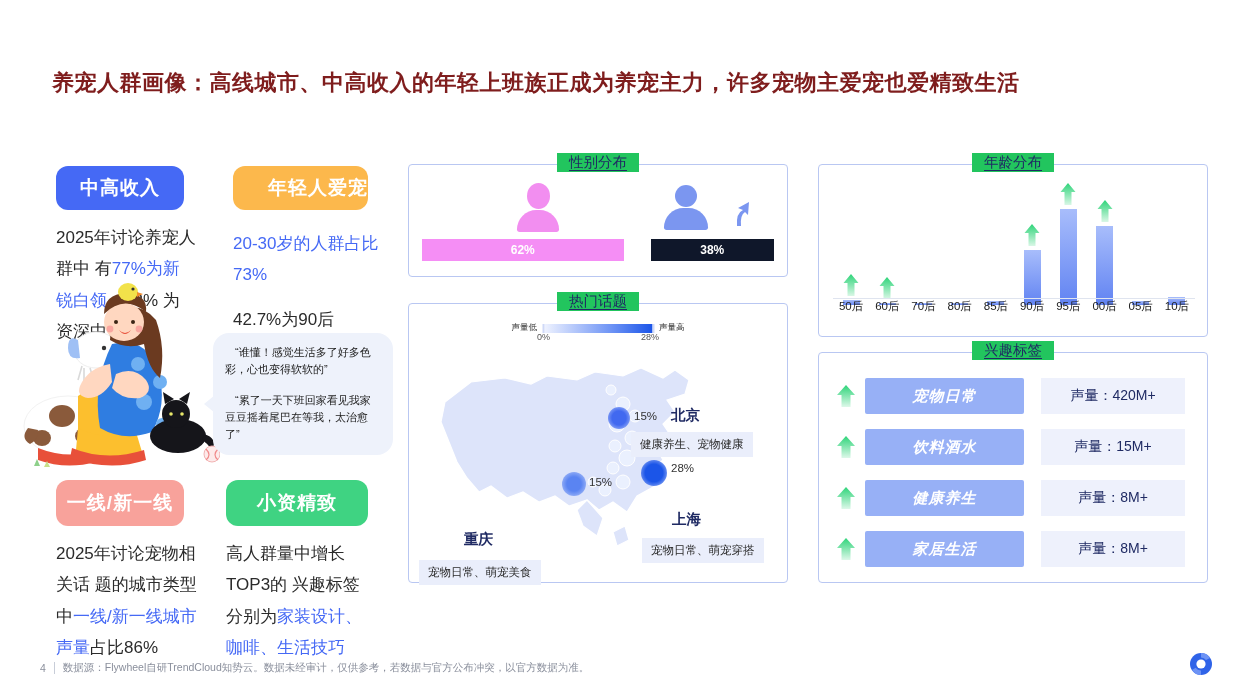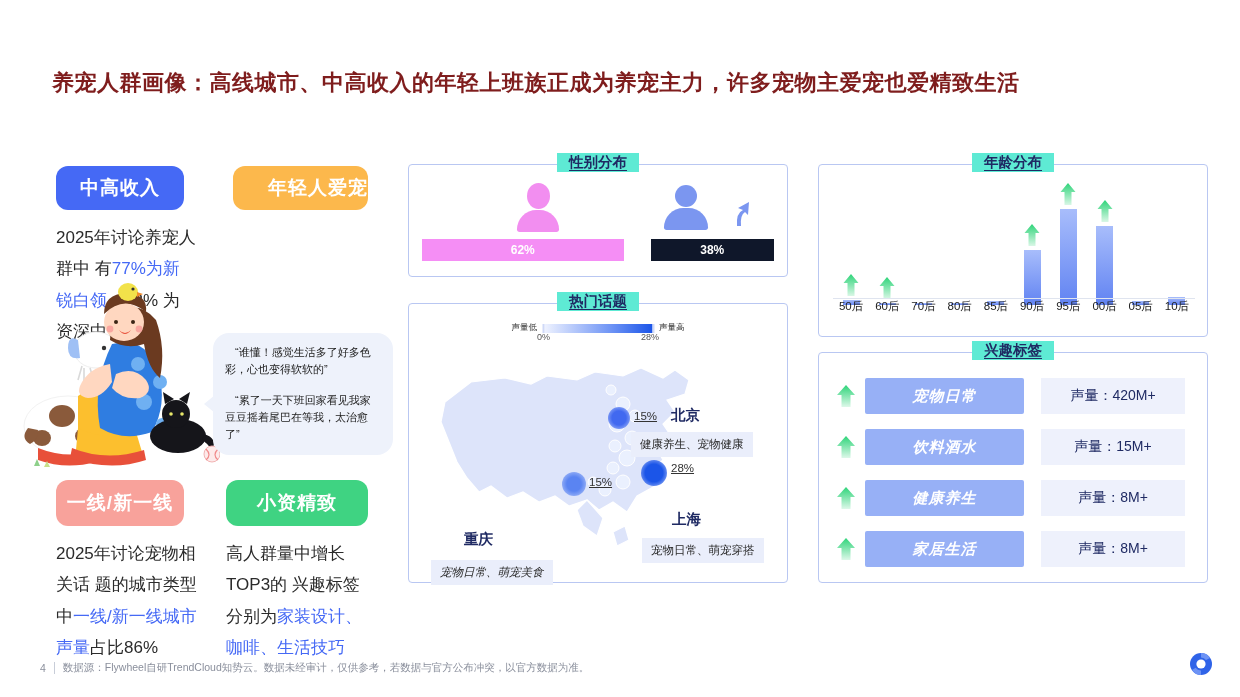--- a/index.html
+++ b/index.html
@@ -60,22 +60,22 @@
     border-right: 11px solid #eef2fb;
   }
 
   
   .panel {
     position: absolute; border: 1.6px solid #b9c7f2; border-radius: 4px;
     background: #fff;
   }
   .panel-title {
     position: absolute; top: -12px; left: 50%; transform: translateX(-50%);
-    background: #5eead4; padding: 0 12px;
-    font-size: 14.5px; font-weight: 700; color: #1f2a63;
+    background: #22c55e; padding: 0 12px;
+    font-size: 14.5px; font-weight: 400; color: #1f2a63;
     white-space: nowrap; text-decoration: underline; text-underline-offset: 3px;
   }
 
   .panel-gender  { left: 408px; top: 164px; width: 380px; height: 113px; }
   .panel-topics  { left: 408px; top: 303px; width: 380px; height: 280px; }
   .panel-age     { left: 818px; top: 164px; width: 390px; height: 173px; }
   .panel-tags    { left: 818px; top: 352px; width: 390px; height: 231px; }
 
   
   .gender-icons { position: absolute; top: 14px; left: 0; width: 100%; height: 54px; }
@@ -121,38 +121,38 @@
   }
   .map-area { position: absolute; left: 10px; top: 46px; width: 360px; height: 226px; }
   .map-svg { position: absolute; left: 8px; top: 0; }
   .dot { position: absolute; border-radius: 50%; }
   .dot-bj { left: 189px; top: 57px; width: 22px; height: 22px;
             background: radial-gradient(circle, #4169f0 45%, rgba(100,140,245,.35) 100%); }
   .dot-sh { left: 222px; top: 110px; width: 26px; height: 26px;
             background: radial-gradient(circle, #1b55e8 48%, rgba(90,130,245,.35) 100%); }
   .dot-cq { left: 143px; top: 122px; width: 24px; height: 24px;
             background: radial-gradient(circle, #5a84f2 42%, rgba(120,155,245,.3) 100%); }
-  .dot-pct { position:absolute; font-size: 11.5px; color:#333; font-weight: 500; text-decoration: underline; }
+  .dot-pct { position:absolute; font-size: 11.5px; color:#333; font-weight: 500; }
   .pct-bj { left: 215px; top: 60px; }
   .pct-sh { left: 252px; top: 112px; }
   .pct-cq { left: 170px; top: 126px; }
 
   .city-name {
     position: absolute; font-size: 14.5px; font-weight: 700; color:#1f2a63;
   }
   .city-tagbox {
     position: absolute; background: #eaeefb; color:#2b2b2b;
     font-size: 11.5px; padding: 5px 9px; white-space: nowrap;
   }
   .cn-bj { left: 252px; top: 56px; }
   .tb-bj { left: 212px; top: 82px; }
   .cn-sh { left: 253px; top: 160px; }
   .tb-sh { left: 223px; top: 188px; }
   .cn-cq { left: 45px;  top: 180px; }
-  .tb-cq { left: 12px;   top: 210px; font-style: italic; }
+  .tb-cq { left: 0;   top: 210px; }
 
   
   .age-chart { position: absolute; left: 14px; top: 22px; width: 362px; height: 118px; }
   .bars { position: absolute; left: 0; bottom: 0; width: 100%; height: 112px;
           display: flex; align-items: flex-end; }
   .bar-col { flex: 1; display:flex; flex-direction: column; align-items:center;
              justify-content: flex-end; position: relative; height: 100%; }
   .bar { width: 17px; background: linear-gradient(to bottom, #a8bdfb 0%, #6183f2 100%); }
   .bar-arrow { position: absolute; width: 17px; height: 24px; }
   .age-axis { position: absolute; left: 14px; top: 134px; width: 362px;
@@ -200,20 +200,24 @@
     <span>中高收入</span>
   </div>
   <div class="blurb blurb-income">
     <span>2025年讨论养宠人群中</span>
     <span>有</span><span class="hl">77%为新锐白领</span><span>，18%</span>
     <span>为资深中产</span>
   </div>
 
   <div class="pill pill-orange">
     <span>年轻人爱宠</span>
+  </div>
+  <div class="blurb blurb-young">
+    <p class="hl">20-30岁的人群占比73%</p>
+    <p>42.7%为90后</p>
   </div>
 
   <div class="pill pill-pink">
     <span>一线/新一线</span>
   </div>
   <div class="blurb blurb-city">
     <span>2025年讨论宠物相关话</span>
     <span>题的城市类型中</span><span class="hl">一线/新</span><span class="hl">一线城市声量</span><span>占比86%</span>
   </div>
 

